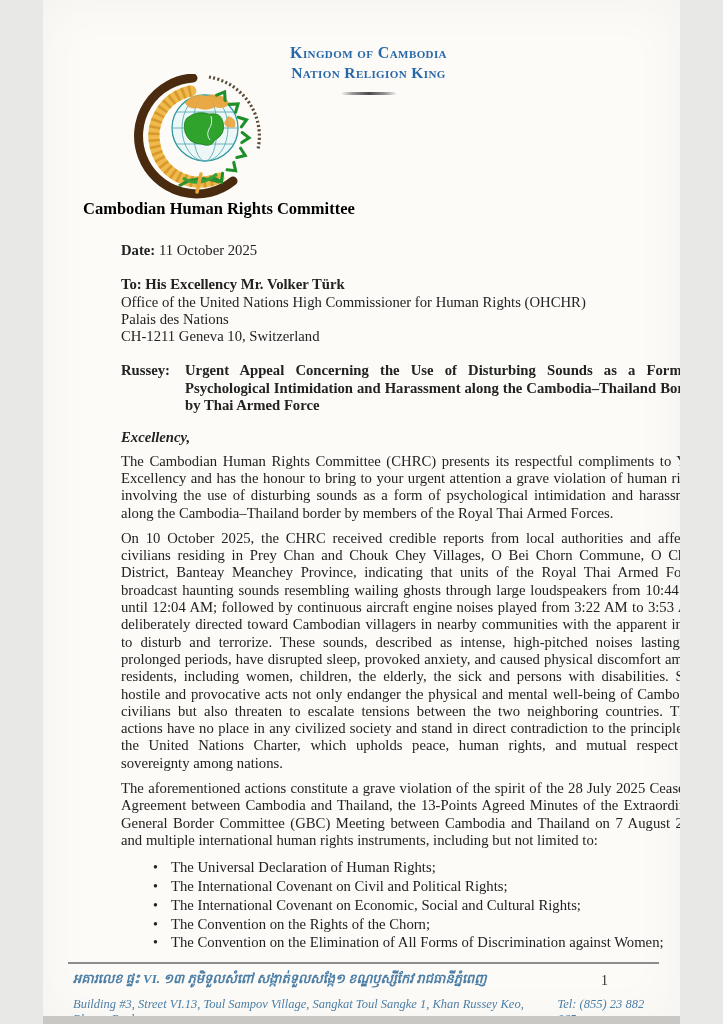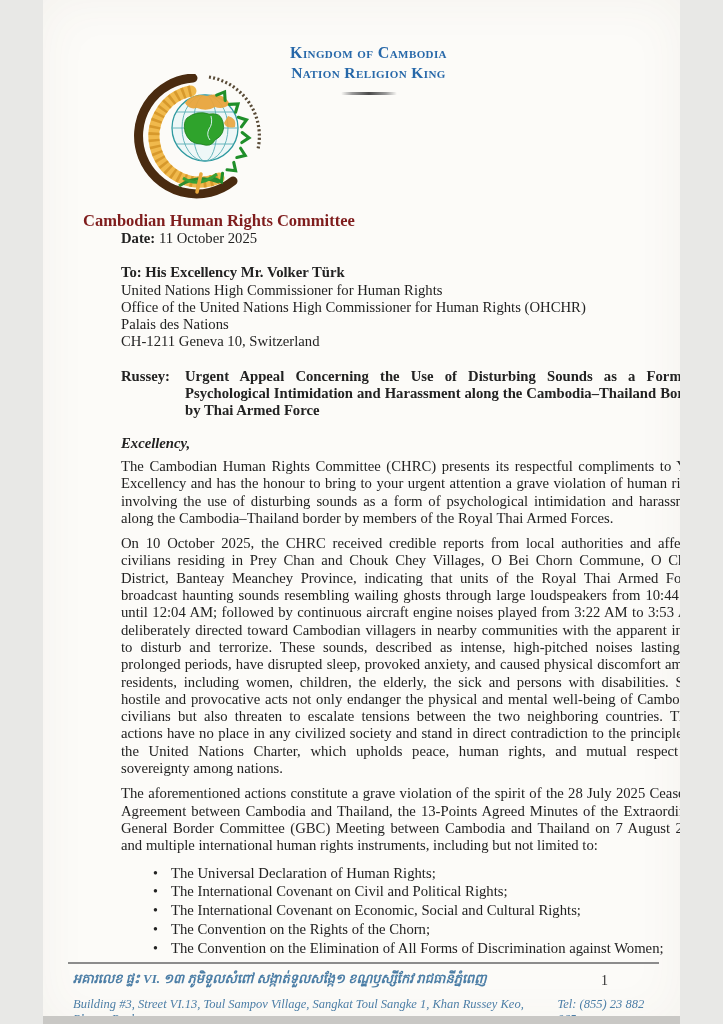--- a/index.html
+++ b/index.html
@@ -31,26 +31,26 @@
   .head-ornament {
     width:56px; height:3px; margin:10px auto 0;
     background:linear-gradient(90deg, transparent, #9a9a9a 20%, #4a4a4a 50%, #9a9a9a 80%, transparent);
     border-radius:2px;
   }
 
   .logo { position:absolute; top:74px; left:84px; width:150px; height:134px; }
 
   .org-name {
     position:absolute; top:199px; left:40px;
-    font-size:16.5px; font-weight:bold; color:#7f1d1d;margin-top:12px;
+    font-size:16.5px; font-weight:bold; color:#000000;
   }
 
   
   .letter-body {
-    position:absolute; top:230px; left:78px; width:584px;
+    position:absolute; top:242px; left:78px; width:584px;
     font-size:14.7px; line-height:17.3px; text-align:justify;
   }
   .date-line { margin-bottom:17px; }
   .date-line b { font-weight:bold; }
 
   .recipient { margin-bottom:17px; }
   .recipient p { line-height:17.3px; }
   .to-line { font-weight:bold; }
 
   .subject-row { display:flex; margin-bottom:15px; }
@@ -140,21 +140,20 @@
   </div>
 
   <div class="org-name">Cambodian Human Rights Committee</div>
 
   <div class="letter-body">
 
     <p class="date-line"><b>Date:</b> <span>11 October 2025</span></p>
 
     <div class="recipient">
       <p class="to-line">To: His Excellency Mr. Volker Türk</p>
-      <p>United Nations High Commissioner for Human Rights</p>
       <p>Office of the United Nations High Commissioner for Human Rights (OHCHR)</p>
       <p>Palais des Nations</p>
       <p>CH-1211 Geneva 10, Switzerland</p>
     </div>
 
     <div class="subject-row">
       <div class="subject-label">Russey:</div>
       <div class="subject-text">Urgent Appeal Concerning the Use of Disturbing Sounds as a Form of Psychological Intimidation and Harassment along the Cambodia–Thailand Border by Thai Armed Force</div>
     </div>
 

